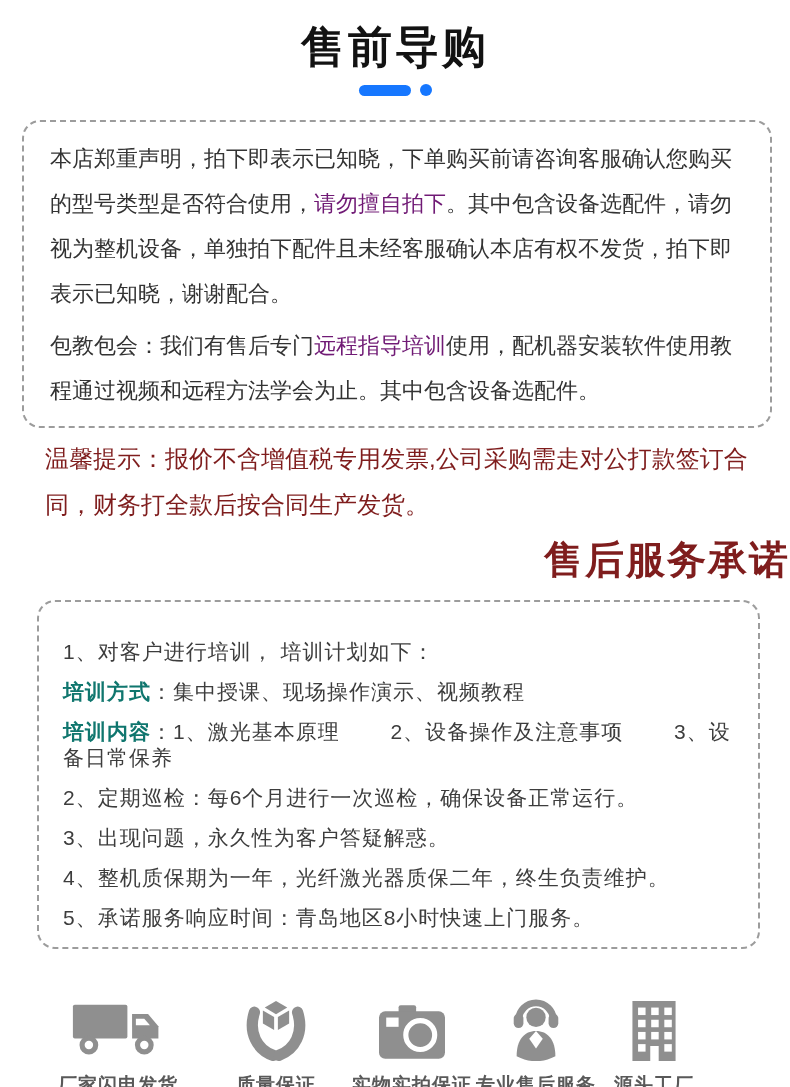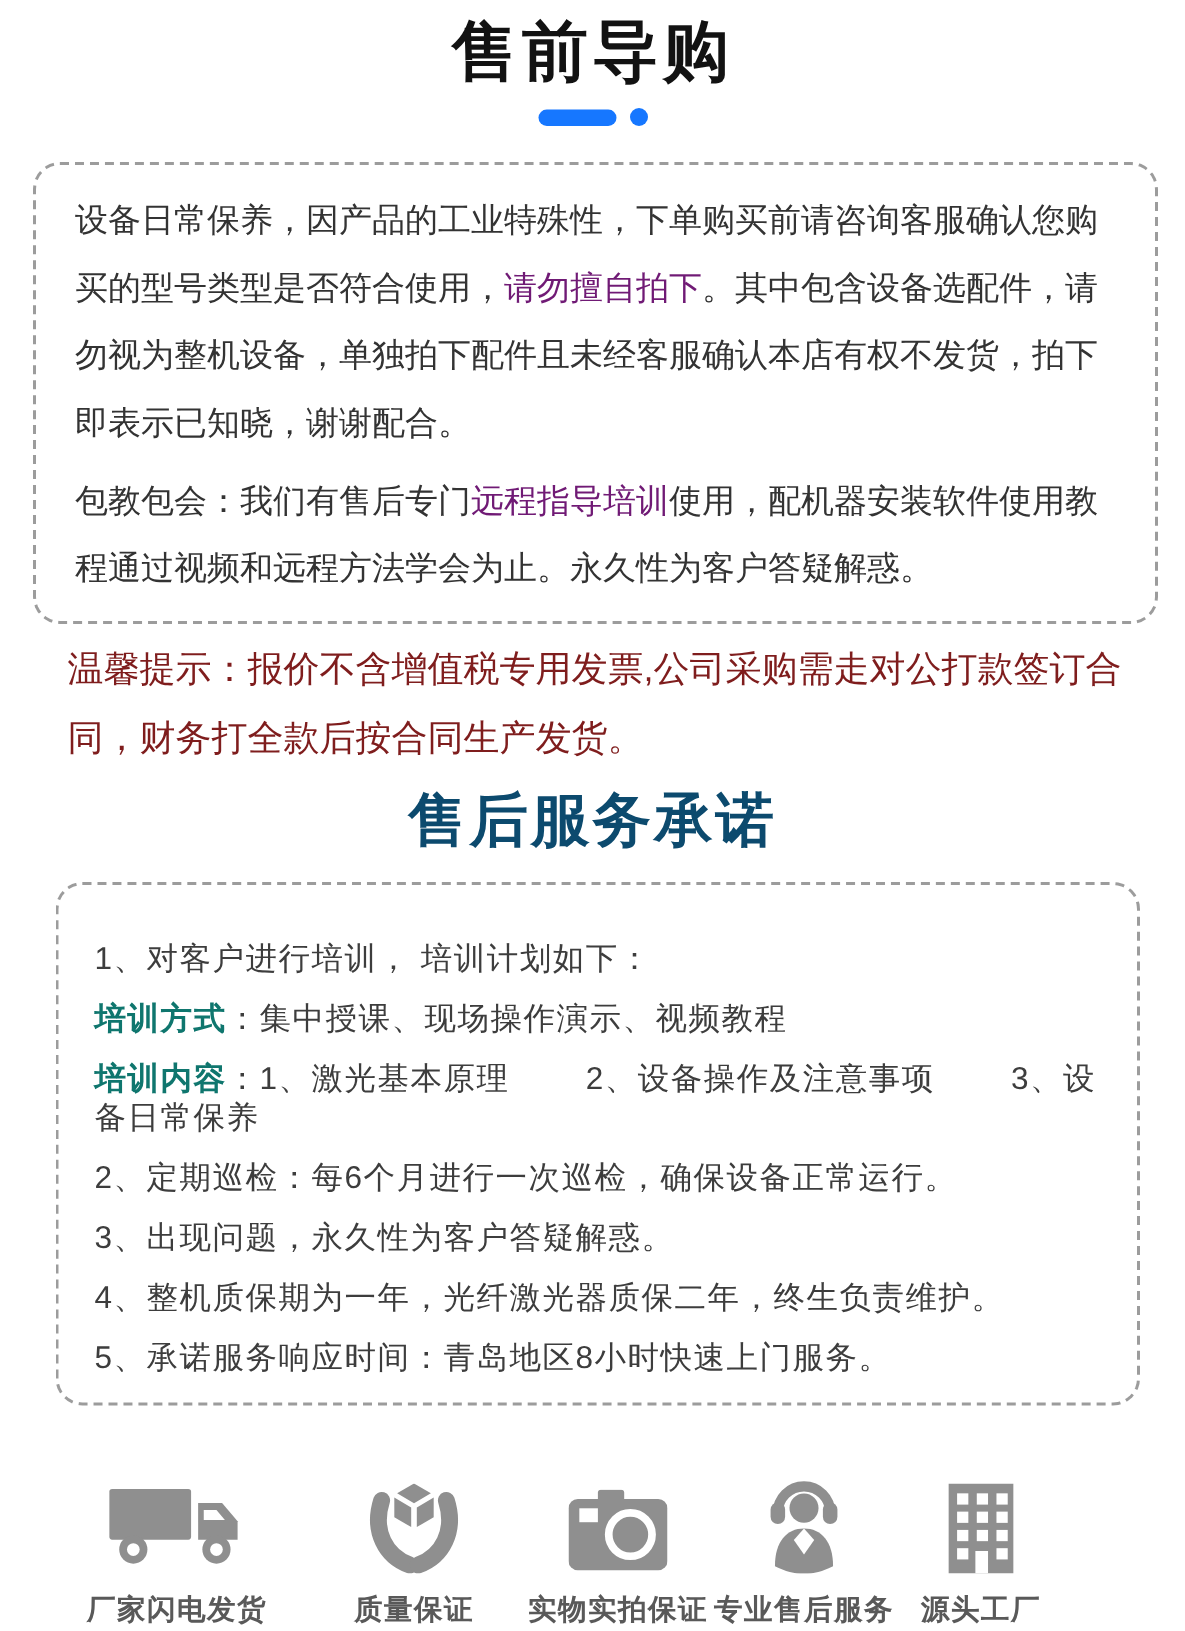--- a/index.html
+++ b/index.html
@@ -7,34 +7,34 @@
   .page {
     position:relative;
     width:790px; height:1087px;
     margin:0 auto;
     background:#ffffff;
     font-family:"Liberation Sans","DejaVu Sans",sans-serif;
     overflow:hidden;
   }
   
   .h1 {
-    padding-top:8px;
+    padding-top:20px;
     text-align:center;
     font-size:44px; line-height:54px;
     font-weight:900; color:#121212;
     letter-spacing:3px;
   }
   .underline { display:flex; justify-content:center; align-items:center; gap:9px; margin-top:10px; height:12px; }
   .underline .bar { width:52px; height:11px; border-radius:6px; background:#1677ff; }
   .underline .dot { width:12px; height:12px; border-radius:50%; background:#1677ff; }
   .h2 {
     margin-top:8px;
-    text-align:center;
+    text-align:right;
     font-size:39px; line-height:48px;
-    font-weight:900; color:#0c4a6e;
+    font-weight:900; color:#7f1d1d;
     letter-spacing:2px;
   }
   
   .dash-box {
     border:2px dashed #9c9c9c;
     border-radius:18px;
     background:#ffffff;
   }
   .box1 {
     margin:24px 18px 0 22px;
@@ -80,22 +80,22 @@
 
 <div class="page">
 
   <div class="h1">售前导购</div>
   <div class="underline">
     <span class="bar"></span>
     <span class="dot"></span>
   </div>
 
   <div class="dash-box box1">
-    <p class="para"><span>设备日常保养，因产品的工业特殊性，下单购买前请咨询客服确认您购买的型号类型是否符合使用，</span><span class="red">请勿擅自拍下</span><span>。其中包含设备选配件，请勿视为整机设备，单独拍下配件且未经客服确认本店有权不发货，拍下即表示已知晓，谢谢配合。</span></p>
-    <p class="para"><span>包教包会：我们有售后专门</span><span class="red">远程指导培训</span><span>使用，配机器安装软件使用教程通过视频和远程方法学会为止。永久性为客户答疑解惑。</span></p>
+    <p class="para"><span>本店郑重声明，拍下即表示已知晓，下单购买前请咨询客服确认您购买的型号类型是否符合使用，</span><span class="red">请勿擅自拍下</span><span>。其中包含设备选配件，请勿视为整机设备，单独拍下配件且未经客服确认本店有权不发货，拍下即表示已知晓，谢谢配合。</span></p>
+    <p class="para"><span>包教包会：我们有售后专门</span><span class="red">远程指导培训</span><span>使用，配机器安装软件使用教程通过视频和远程方法学会为止。其中包含设备选配件。</span></p>
   </div>
 
   <div class="tip">温馨提示：报价不含增值税专用发票,公司采购需走对公打款签订合同，财务打全款后按合同生产发货。</div>
 
   <div class="h2">售后服务承诺</div>
 
   <div class="dash-box box2">
     <div class="svc-item"><b></b><span>1、对客户进行培训， 培训计划如下：</span></div>
     <div class="svc-item"><b>培训方式</b><span>：集中授课、现场操作演示、视频教程</span></div>
     <div class="svc-item"><b>培训内容</b><span>：1、激光基本原理　　 2、设备操作及注意事项　　 3、设备日常保养</span></div>

